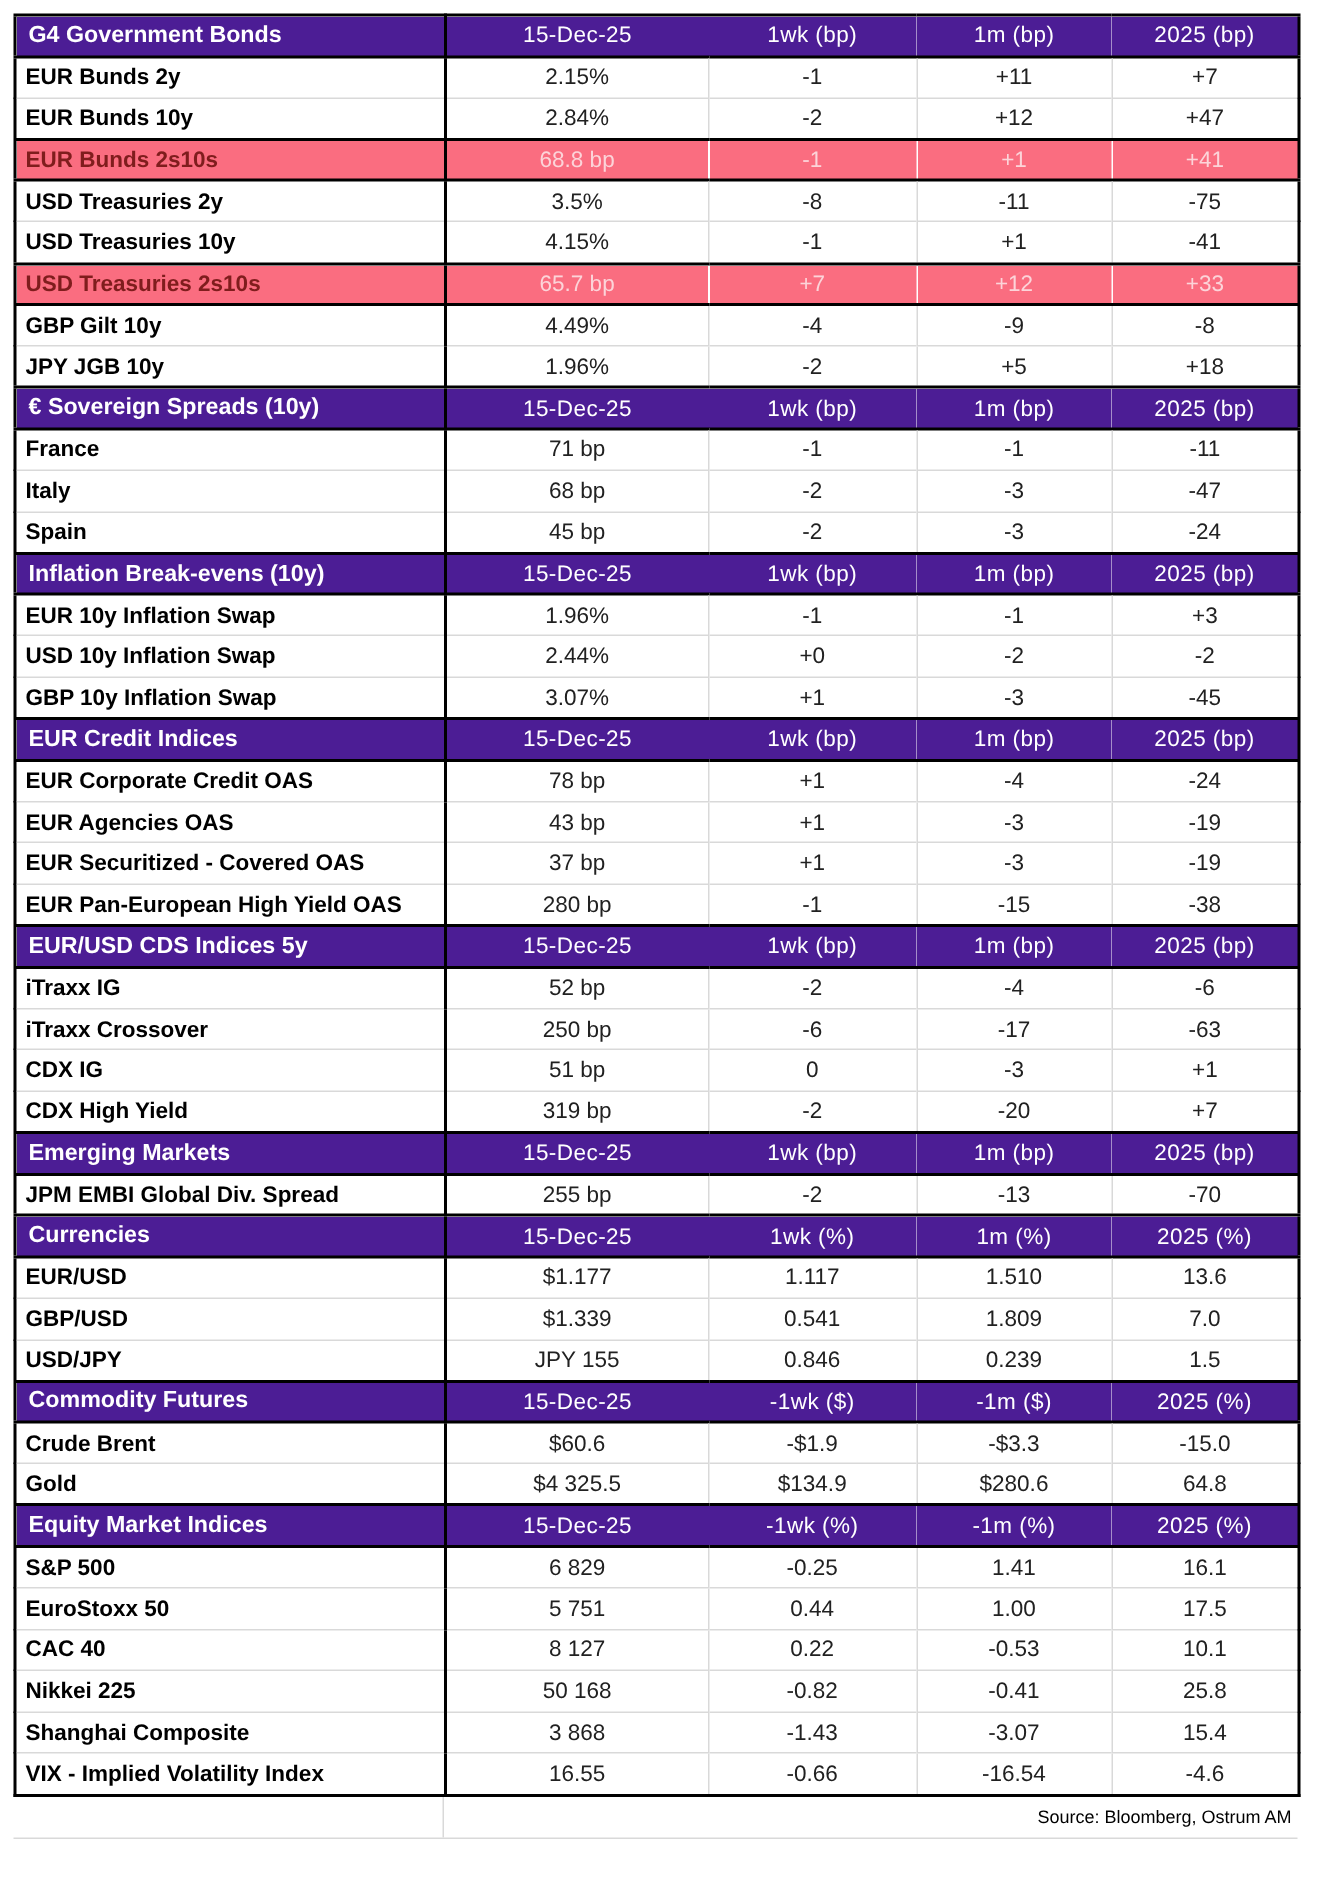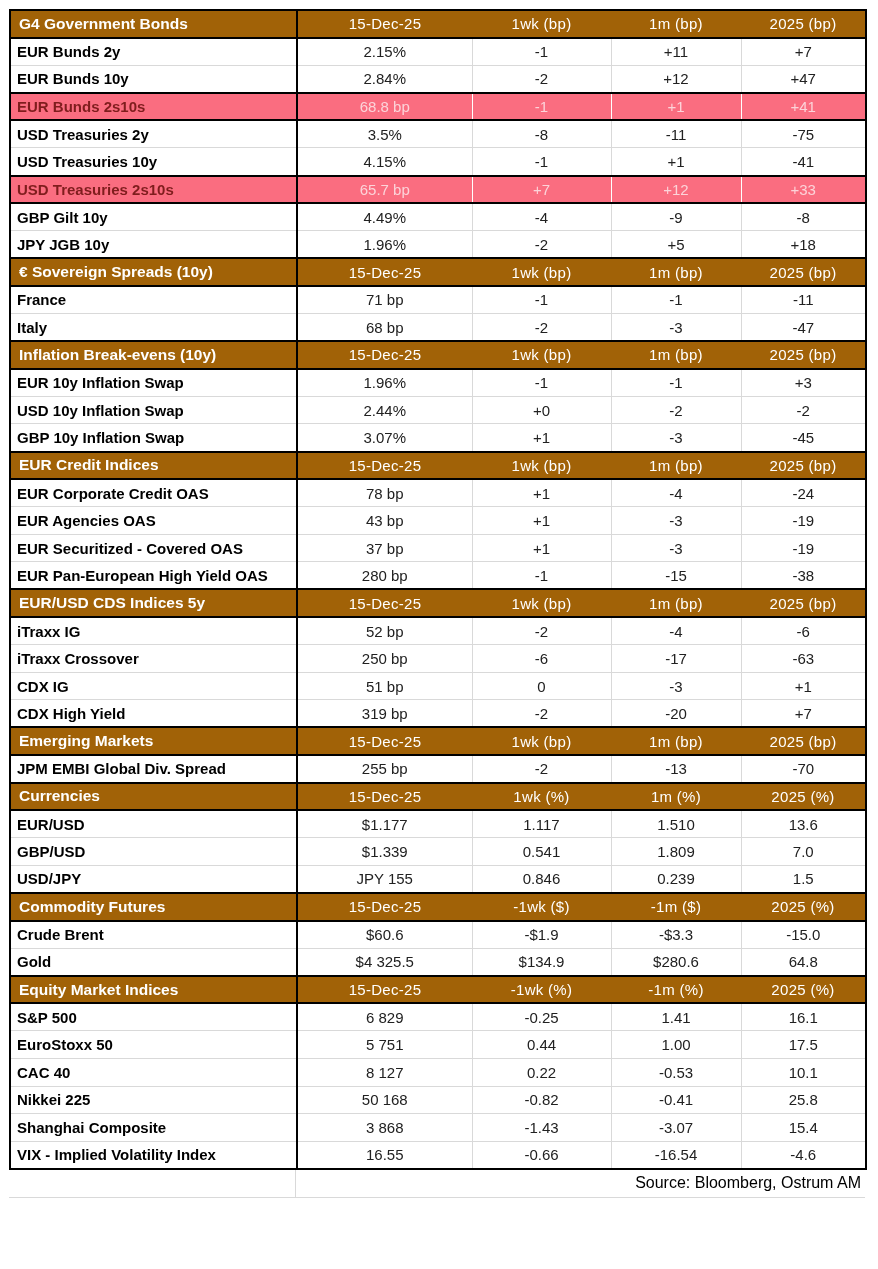--- a/index.html
+++ b/index.html
@@ -16,21 +16,21 @@
     height:27.6px;
     padding:0 6px;
     font-size:15px;
     white-space:nowrap;
     overflow:hidden;
     box-sizing:border-box;
   }
 
   
   tr.section-header th {
-    background:#a16207;
+    background:#4c1d95;
     color:#ffffff;
     border-top:2px solid #000;
     border-bottom:2px solid #000;
   }
   tr.section-header th.section-title {
     text-align:left;
     font-weight:bold;
     font-size:15.5px;
     padding-left:8px;
     border-right:2px solid #000;
@@ -78,21 +78,21 @@
   .footer-spacer {
     width:287px;
     height:100%;
     border-right:1px solid #d9d9d9;
     box-sizing:border-box;
     flex:0 0 auto;
   }
   .footer-text {
     flex:1;
     text-align:right;
-    font-size:16px;
+    font-size:12px;
     color:#000;
     padding-right:4px;
   }
 </style>
 </head>
 <body>
 
 <div class="page">
   <table class="mkt">
     <colgroup>
@@ -180,20 +180,27 @@
           <td class="val v2">-1</td>
           <td class="val v3">-11</td>
         </tr>
         <tr class="data">
           <td class="label">Italy</td>
           <td class="val v0">68 bp</td>
           <td class="val v1">-2</td>
           <td class="val v2">-3</td>
           <td class="val v3">-47</td>
         </tr>
+        <tr class="data">
+          <td class="label">Spain</td>
+          <td class="val v0">45 bp</td>
+          <td class="val v1">-2</td>
+          <td class="val v2">-3</td>
+          <td class="val v3">-24</td>
+        </tr>
         <tr class="section-header">
           <th class="section-title">Inflation Break-evens (10y)</th>
           <th class="col-head">15-Dec-25</th>
           <th class="col-head">1wk (bp)</th>
           <th class="col-head">1m (bp)</th>
           <th class="col-head">2025 (bp)</th>
         </tr>
         <tr class="data">
           <td class="label">EUR 10y Inflation Swap</td>
           <td class="val v0">1.96%</td>

